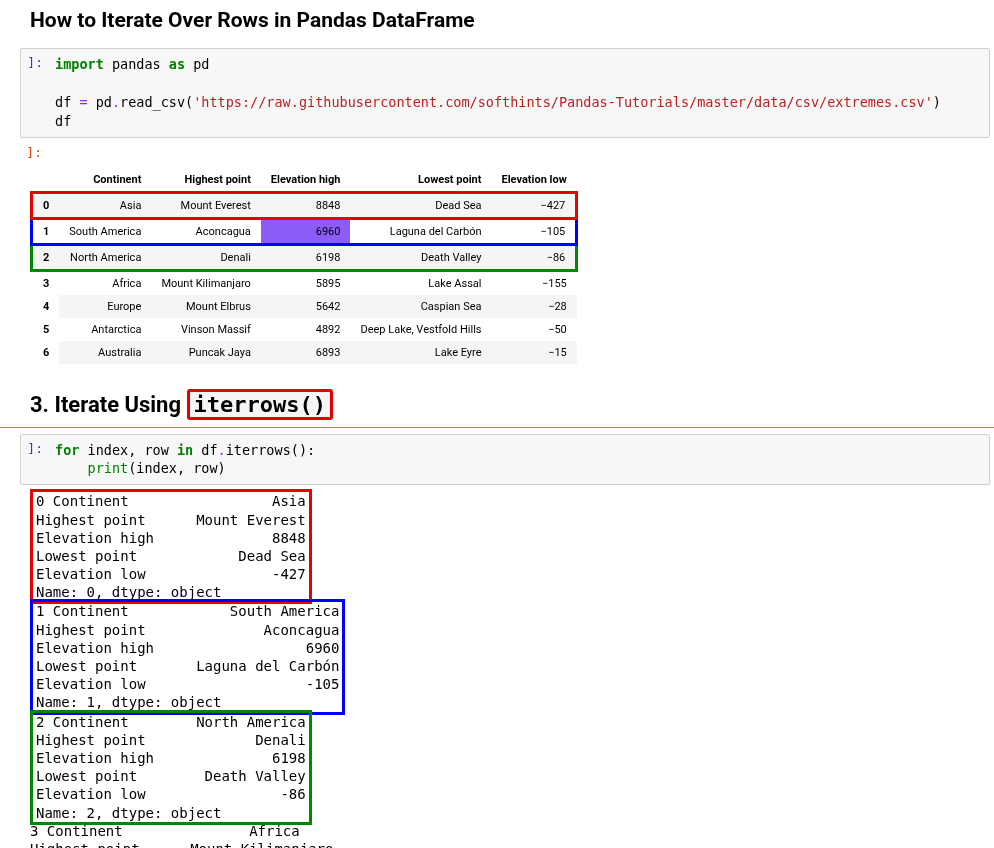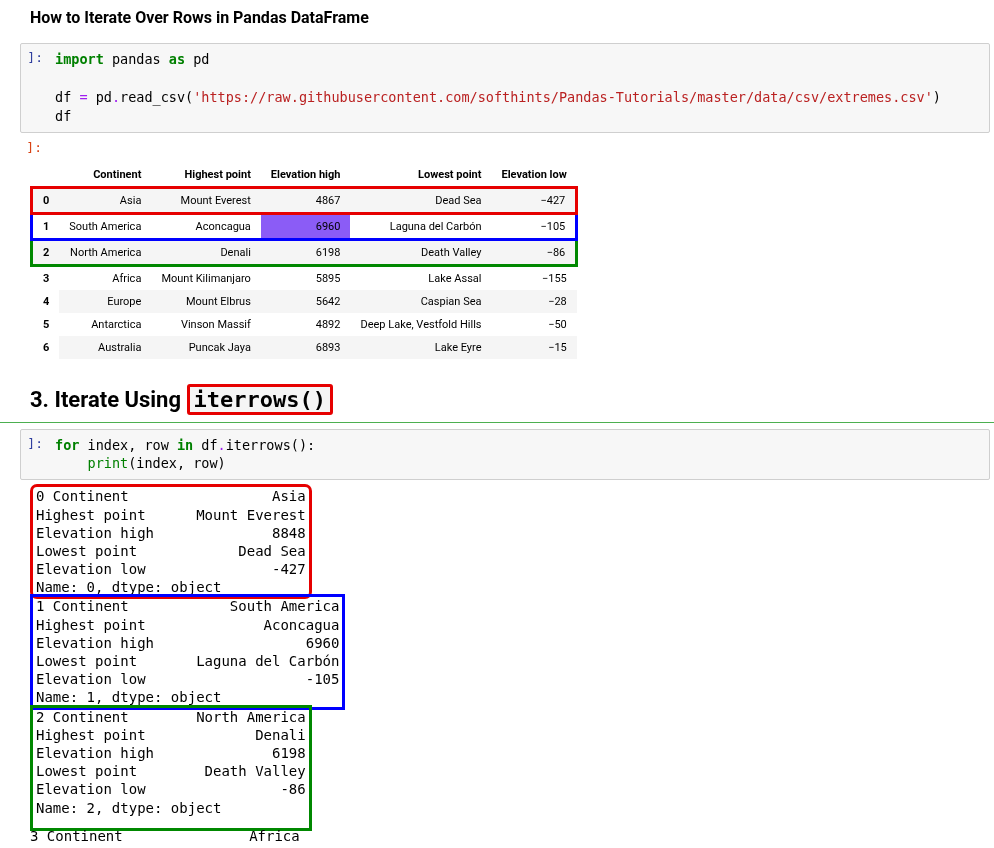--- a/index.html
+++ b/index.html
@@ -1,18 +1,18 @@
 <!DOCTYPE html>
 <html><head>
   <meta charset="utf-8">
   <style>
     * { box-sizing: border-box; margin: 0; padding: 0; }
     body { font-family: -apple-system, BlinkMacSystemFont, "Segoe UI", Roboto, sans-serif; font-size: 14px; width: 994px; background: #fff; }
     .content { padding: 0 0 0 0; }
-    h2.title { font-size: 16px; font-weight: 700; margin: 8px 0 16px 30px; }
+    h2.title { font-size: 21px; font-weight: 700; margin: 8px 0 16px 30px; }
     h2.section { font-size: 22px; font-weight: 700; margin: 28px 0 10px 30px; }
     .section-code { font-family: "DejaVu Sans Mono", Menlo, Consolas, monospace; background: #f5f5f5; border: 3px solid #e60000; border-radius: 3px; padding: 0 4px; }
     .cell { display: flex; border-top: 1px solid transparent; }
     .cell.input { background: #f7f7f7; border: 1px solid #cfcfcf; border-radius: 2px; margin: 0 4px 0 20px; }
     .cell.output { margin: 0 4px 0 20px; }
     .prompt { width: 26px; min-width: 26px; color: #303F9F; text-align: right; font-family: "DejaVu Sans Mono", Menlo, Consolas, monospace; font-size: 13px; padding: 6px 4px 0 0; user-select: none; }
     .prompt.out { color: #D84315; }
     .code-area { flex: 1; padding: 6px 8px; font-family: "DejaVu Sans Mono", Menlo, Consolas, monospace; font-size: 13.5px; white-space: pre; overflow: hidden; line-height: 1.4; }
     .kw-green { color: #008000; font-weight: 700; }
     .string { color: #BA2121; }
@@ -68,21 +68,21 @@
             <th>Elevation high</th>
             <th>Lowest point</th>
             <th>Elevation low</th>
           </tr>
     </thead>
     <tbody id="df-body">
           <tr class="row-box row-red">
             <th style="border-top: 3px solid rgb(230, 0, 0); border-bottom: 3px solid rgb(230, 0, 0); border-left: 3px solid rgb(230, 0, 0); background: rgb(245, 245, 245);">0</th>
             <td style="border-top: 3px solid rgb(230, 0, 0); border-bottom: 3px solid rgb(230, 0, 0); background: rgb(245, 245, 245);">Asia</td>
             <td style="border-top: 3px solid rgb(230, 0, 0); border-bottom: 3px solid rgb(230, 0, 0); background: rgb(245, 245, 245);">Mount Everest</td>
-            <td style="border-top: 3px solid rgb(230, 0, 0); border-bottom: 3px solid rgb(230, 0, 0); background: rgb(245, 245, 245);">4867</td>
+            <td style="border-top: 3px solid rgb(230, 0, 0); border-bottom: 3px solid rgb(230, 0, 0); background: rgb(245, 245, 245);">8848</td>
             <td style="border-top: 3px solid rgb(230, 0, 0); border-bottom: 3px solid rgb(230, 0, 0); background: rgb(245, 245, 245);">Dead Sea</td>
             <td style="border-top: 3px solid rgb(230, 0, 0); border-bottom: 3px solid rgb(230, 0, 0); border-right: 3px solid rgb(230, 0, 0); background: rgb(245, 245, 245);">−427</td>
           </tr>
           <tr class="row-box row-blue">
             <th style="border-top: 3px solid rgb(0, 0, 255); border-bottom: 3px solid rgb(0, 0, 255); border-left: 3px solid rgb(0, 0, 255); background: rgb(255, 255, 255);">1</th>
             <td style="border-top: 3px solid rgb(0, 0, 255); border-bottom: 3px solid rgb(0, 0, 255); background: rgb(255, 255, 255);">South America</td>
             <td style="border-top: 3px solid rgb(0, 0, 255); border-bottom: 3px solid rgb(0, 0, 255); background: rgb(255, 255, 255);">Aconcagua</td>
             <td style="border-top: 3px solid rgb(0, 0, 255); border-bottom: 3px solid rgb(0, 0, 255); background: #8b5cf6;">6960</td>
             <td style="border-top: 3px solid rgb(0, 0, 255); border-bottom: 3px solid rgb(0, 0, 255); background: rgb(255, 255, 255);">Laguna del Carbón</td>
             <td style="border-top: 3px solid rgb(0, 0, 255); border-bottom: 3px solid rgb(0, 0, 255); border-right: 3px solid rgb(0, 0, 255); background: rgb(255, 255, 255);">−105</td>
@@ -135,33 +135,33 @@
 
 <hr class="hr-sep">
 
 <div class="cell input">
   <div class="prompt">]:</div>
   <div class="code-area"><span class="kw-green">for</span><span> index, row </span><span class="kw-green">in</span><span> df</span><span class="op">.</span><span>iterrows():</span>
 <span>    </span><span class="func">print</span><span>(index, row)</span></div>
 </div>
 
 <div class="pre-wrap" id="pre-out">
-      <div class="pre-block"><div class="box-red" style="white-space: pre; margin-bottom: -4px; margin-top: -2px; padding-bottom: 0px; border-radius: 7px;">0 Continent                 Asia
+      <div class="pre-block"><div class="box-red" style="white-space: pre; margin-bottom: -4px; margin-top: -2px; padding-bottom: 0px;">0 Continent                 Asia
 Highest point      Mount Everest
 Elevation high              8848
 Lowest point            Dead Sea
 Elevation low               -427
 Name: 0, dtype: object</div></div>
       <div class="pre-block"><div class="box-blue" style="white-space: pre; margin-bottom: -4px; margin-top: -2px; padding-bottom: 0px;">1 Continent            South America
 Highest point              Aconcagua
 Elevation high                  6960
 Lowest point       Laguna del Carbón
 Elevation low                   -105
 Name: 1, dtype: object</div></div>
-      <div class="pre-block"><div class="box-green" style="white-space: pre; margin-bottom: -4px; margin-top: -2px; padding-bottom: 11px;">2 Continent        North America
+      <div class="pre-block"><div class="box-green" style="white-space: pre; margin-bottom: -4px; margin-top: -2px; padding-bottom: 0px;">2 Continent        North America
 Highest point             Denali
 Elevation high              6198
 Lowest point        Death Valley
 Elevation low                -86
 Name: 2, dtype: object</div></div>
       <div class="pre-block">3 Continent               Africa
 Highest point      Mount Kilimanjaro
 Elevation high              5895</div>
     </div>
 

